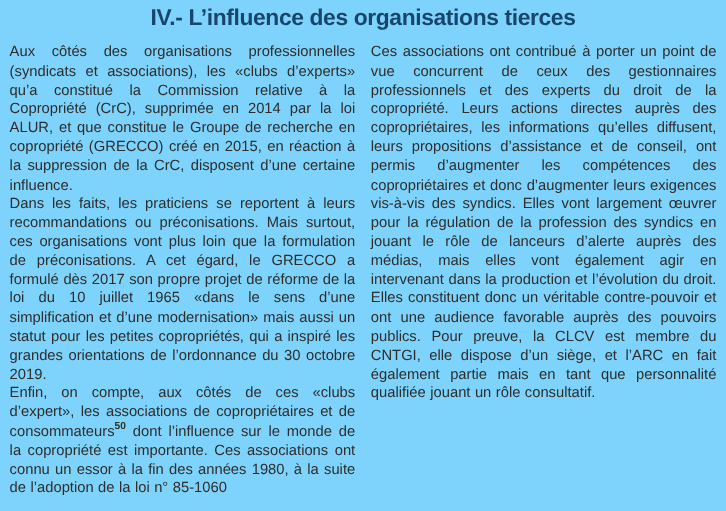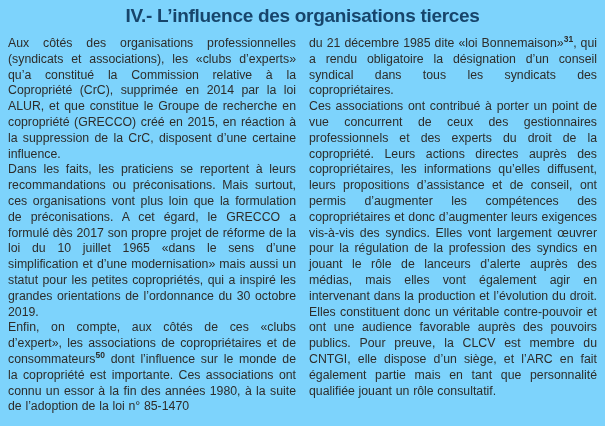--- a/index.html
+++ b/index.html
@@ -57,23 +57,22 @@
 
 <div class="page">
 
   <h1 class="title">IV.- L’influence des organisations tierces</h1>
 
   <div class="columns">
 
     <div class="col">
       <p><span>Aux côtés des organisations professionnelles (syndicats et associations), les «clubs d’experts» qu’a constitué la Commission relative à la Copropriété (CrC), supprimée en 2014 par la loi ALUR, et que constitue le Groupe de recherche en copropriété (GRECCO) créé en 2015, en réaction à la suppression de la CrC, disposent d’une certaine influence.</span></p>
       <p><span>Dans les faits, les praticiens se reportent à leurs recommandations ou préconisations. Mais surtout, ces organisations vont plus loin que la formulation de préconisations. A cet égard, le GRECCO a formulé dès 2017 son propre projet de réforme de la loi du 10 juillet 1965 </span><span class="quote-italic">«dans le sens d’une simplification et d’une modernisation»</span><span> mais aussi un statut pour les petites copropriétés, qui a inspiré les grandes orientations de l’ordonnance du 30 octobre 2019.</span></p>
-      <p><span>Enfin, on compte, aux côtés de ces «clubs d’expert», les associations de copropriétaires et de consommateurs</span><sup class="footnote-ref">50</sup><span> dont l’influence sur le monde de la copropriété est importante. Ces associations ont connu un essor à la fin des années 1980, à la suite de l’adoption de la loi n° 85-1470</span></p>
+      <p><span>Enfin, on compte, aux côtés de ces «clubs d’expert», les associations de copropriétaires et de consommateurs</span><sup class="footnote-ref">50</sup><span> dont l’influence sur le monde de la copropriété est importante. Ces associations ont connu un essor à la fin des années 1980, à la suite de l’adoption de la loi n° 85-1060</span></p>
     </div>
 
     <div class="col">
-      <p><span>du 21 décembre 1985 dite «loi Bonnemaison»</span><sup class="footnote-ref">31</sup><span>, qui a rendu obligatoire la désignation d’un conseil syndical dans tous les syndicats des copropriétaires.</span></p>
       <p><span>Ces associations ont contribué à porter un point de vue concurrent de ceux des gestionnaires professionnels et des experts du droit de la copropriété. Leurs actions directes auprès des copropriétaires, les informations qu’elles diffusent, leurs propositions d’assistance et de conseil, ont permis d’augmenter les compétences des copropriétaires et donc d’augmenter leurs exigences vis-à-vis des syndics. Elles vont largement œuvrer pour la régulation de la profession des syndics en jouant le rôle de lanceurs d’alerte auprès des médias, mais elles vont également agir en intervenant dans la production et l’évolution du droit. Elles constituent donc un véritable contre-pouvoir et ont une audience favorable auprès des pouvoirs publics. Pour preuve, la CLCV est membre du CNTGI, elle dispose d’un siège, et l’ARC en fait également partie mais en tant que personnalité qualifiée jouant un rôle consultatif.</span></p>
     </div>
 
   </div>
 
 </div>
 
 </body></html>

